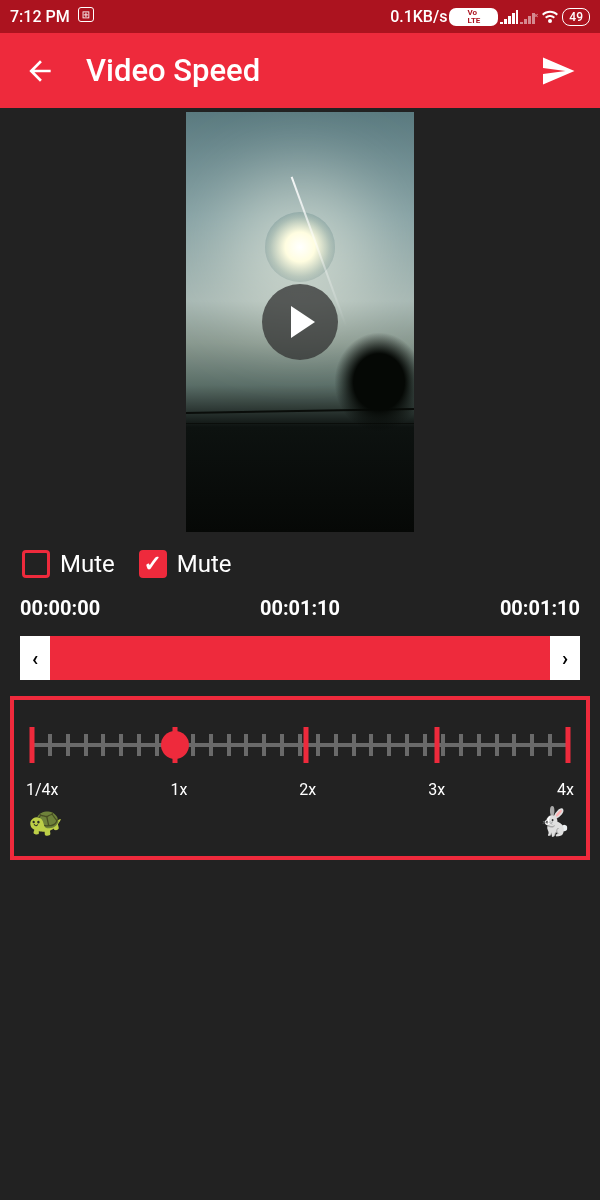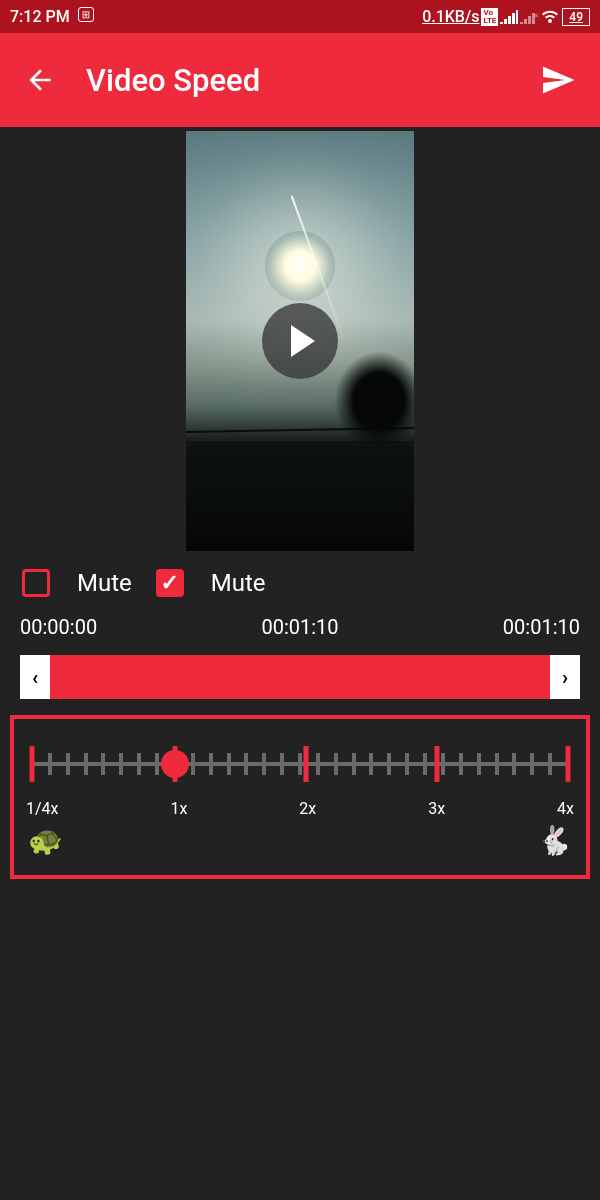--- a/index.html
+++ b/index.html
@@ -14,23 +14,23 @@
     .status-bar {
       height: 33px;
       background: #ac131f;
       display: flex;
       align-items: center;
       padding: 0 10px;
       font-size: 16px;
       font-weight: 500;
     }
     .status-left { flex: 1; display: flex; align-items: flex-start; gap: 8px; }
-    .status-right { display: flex; align-items: center; gap: 2px; text-decoration: underline; }
+    .status-right { display: flex; align-items: center; gap: 2px; }
     .app-bar {
-      height: 94px;
+      height: 75px;
       background: #ee2a3c;
       display: flex;
       align-items: center;
       padding: 0 24px;
       gap: 30px;
     }
     .back-arrow { cursor: pointer; }
     .app-title { font-size: 31px; font-weight: 500; flex: 1; }
     .send-btn { cursor: pointer; }
     .preview-area {
@@ -128,26 +128,27 @@
       width: 28px;
       height: 28px;
       border: 3px solid #ee2a3c;
       border-radius: 4px;
       display: flex;
       align-items: center;
       justify-content: center;
     }
     .checkbox.checked { background: #ee2a3c; }
     .check-mark { color: #fff; font-size: 22px; line-height: 1; font-weight: bold; }
-    .option-label { font-size: 24px; margin-left: 17px; }
+    .option-label { font-size: 24px; }
     .time-row {
       display: flex;
       justify-content: space-between;
       padding: 8px 20px;
       font-size: 20px;
+      font-weight: bold;
     }
     .trim-bar {
       display: flex;
       margin: 8px 20px;
       height: 44px;
     }
     .trim-handle {
       width: 30px;
       background: #fff;
       display: flex;
@@ -207,34 +208,34 @@
       margin: 10px 0 6px 0;
     }
     .speed-icons {
       display: flex;
       justify-content: space-between;
       font-size: 28px;
       padding: 0 2px;
     }
     .battery {
       border: 1.5px solid #fff;
-      border-radius: 0;
+      border-radius: 8px;
       padding: 0 6px;
       font-size: 12px;
       height: 18px;
       display: flex;
       align-items: center;
     }
     .volte {
       background: #fff;
       color: #ac131f;
       font-size: 8px;
       font-weight: bold;
-      padding: 1px 2px;
-      border-radius: 0;
+      padding: 1px 18px;
+      border-radius: 7px;
       line-height: 1;
     }
   </style>
 </head>
 <body>
 
 <div class="status-bar">
   <div class="status-left">
     <span>7:12 PM</span>
     <span style="border:1px solid #fff;border-radius:3px;padding:1px 3px;font-size:10px;">⊞</span>

